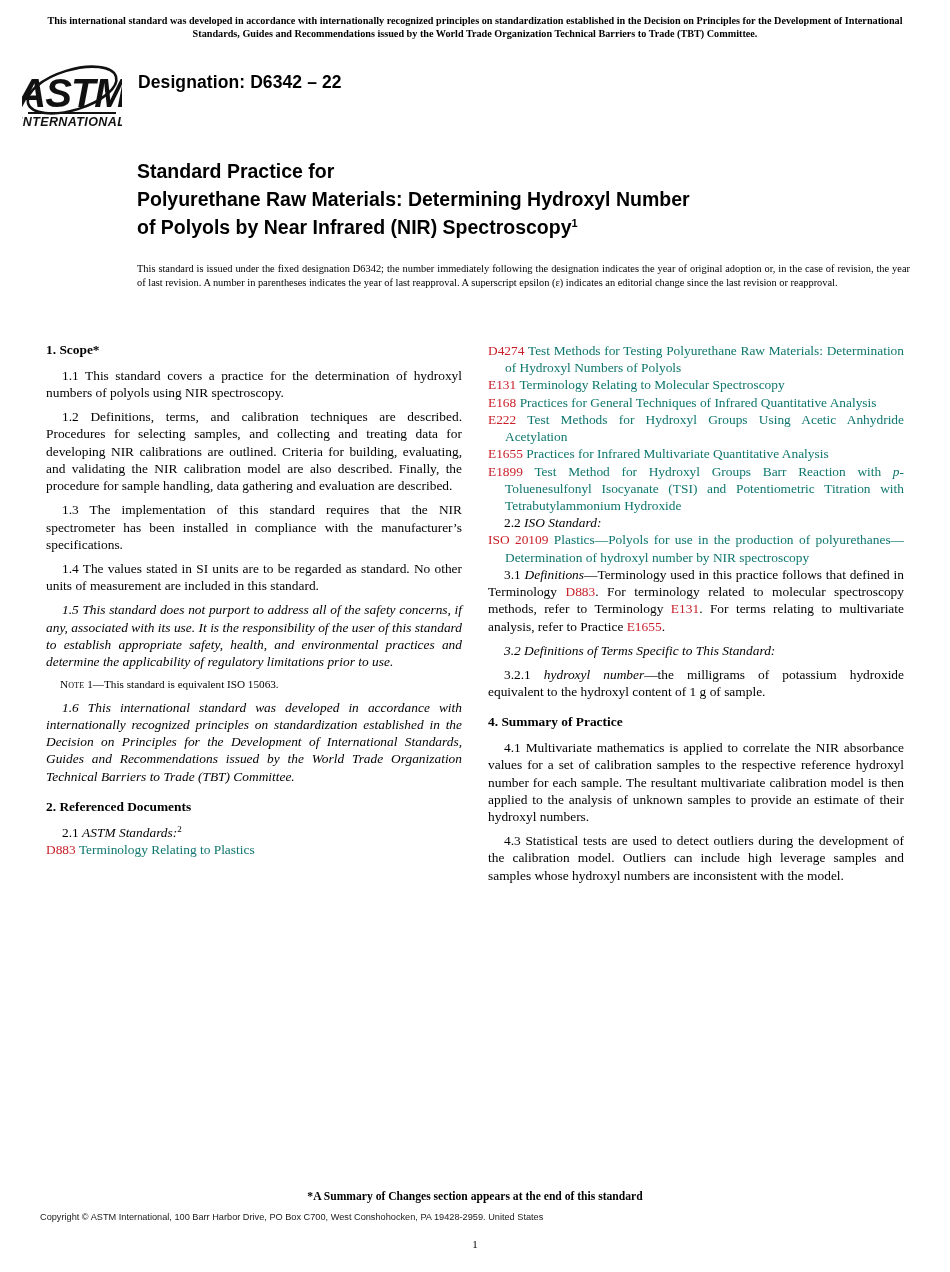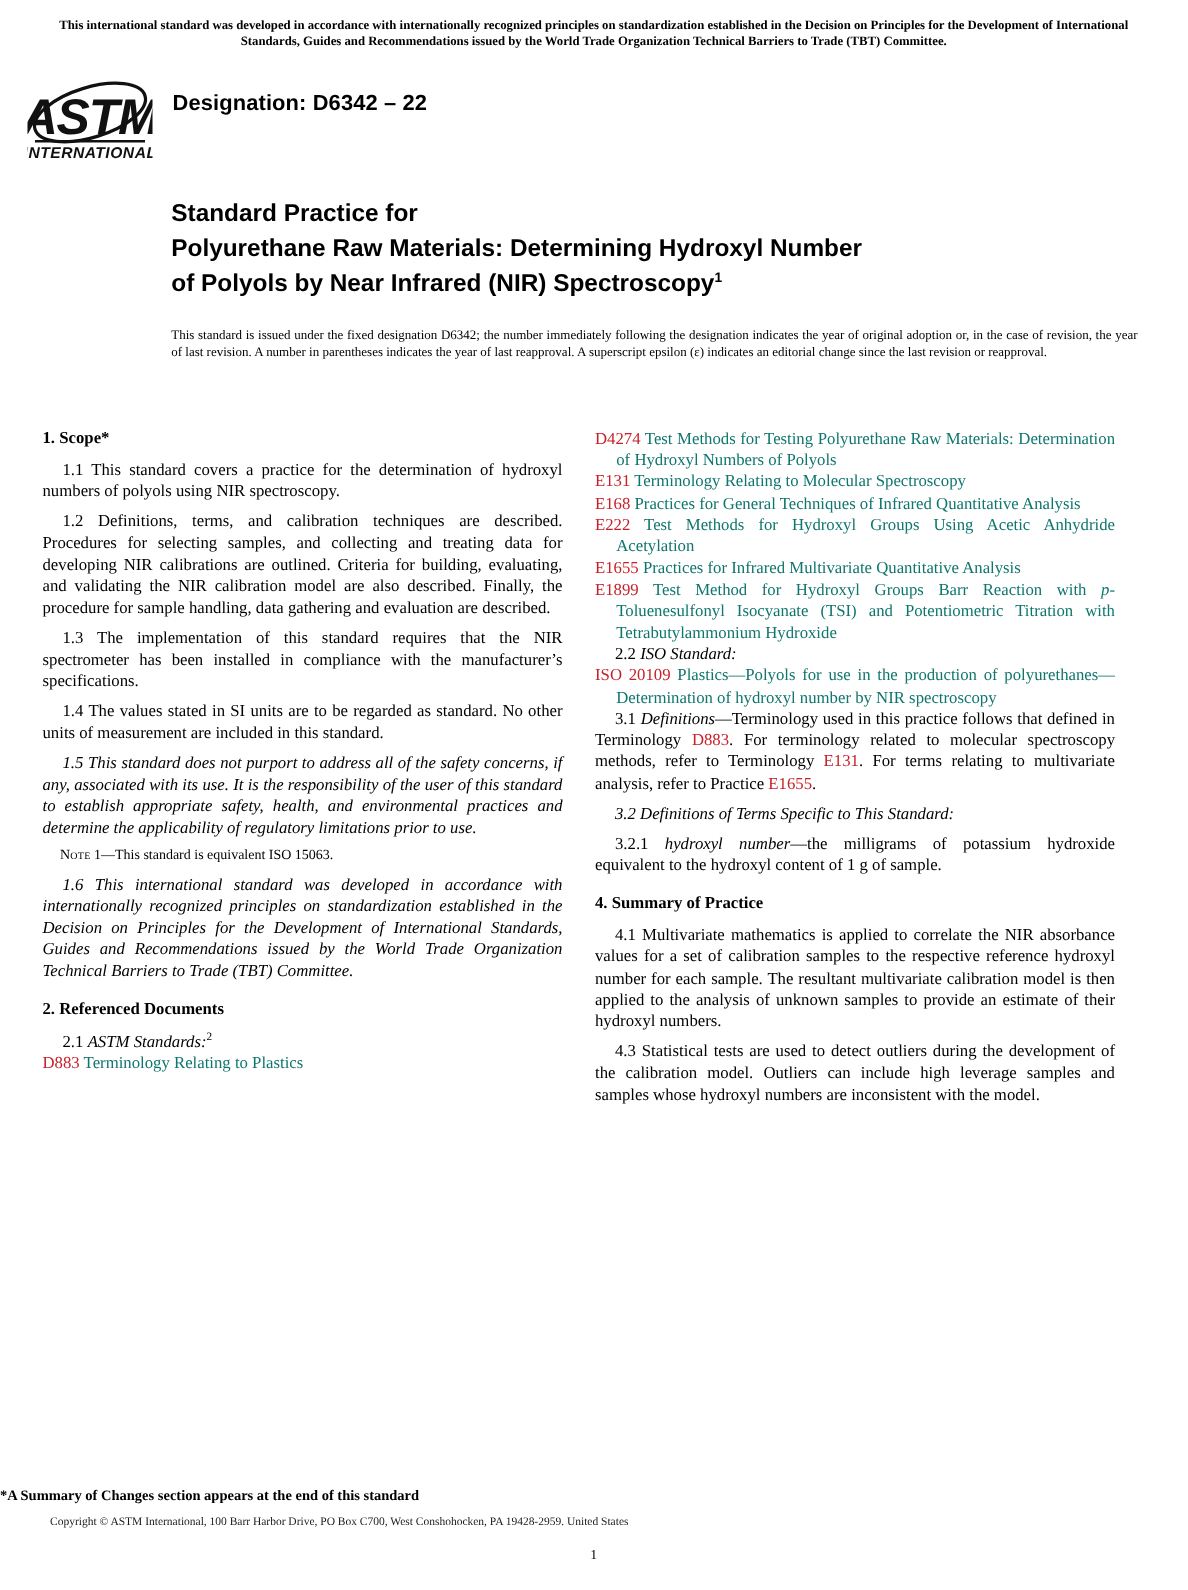--- a/index.html
+++ b/index.html
@@ -74,21 +74,21 @@
     margin: 20px 40px 0 137px;
     font-size: 10.4px;
     line-height: 1.42;
     text-align: justify;
   }
 
   
   .columns {
     position: absolute;
     top: 328px;
-    left: 34px;
+    left: 46px;
     width: 858px;
     display: flex;
     gap: 26px;
   }
   .col {
     width: 416px;
   }
   .col.right { width: 416px; }
 
   h2.sec {
@@ -150,29 +150,29 @@
   }
 
   .link-red { color: #c8202a; }
 
   
   .changes-line {
     position: absolute;
     left: 0;
     right: 0;
     top: 1176px;
-    text-align: left;
+    text-align: center;
     font-size: 11.6px;
     font-weight: bold;
   }
   .copyright-line {
     position: absolute;
     left: 40px;
     top: 1198px;
-    font-family: Liberation Serif, serif;
+    font-family: Liberation Sans, sans-serif;
     font-size: 9.2px;
     color: #1a1a1a;
   }
   .page-number {
     position: absolute;
     left: 0;
     right: 0;
     top: 1224px;
     text-align: center;
     font-size: 11px;

